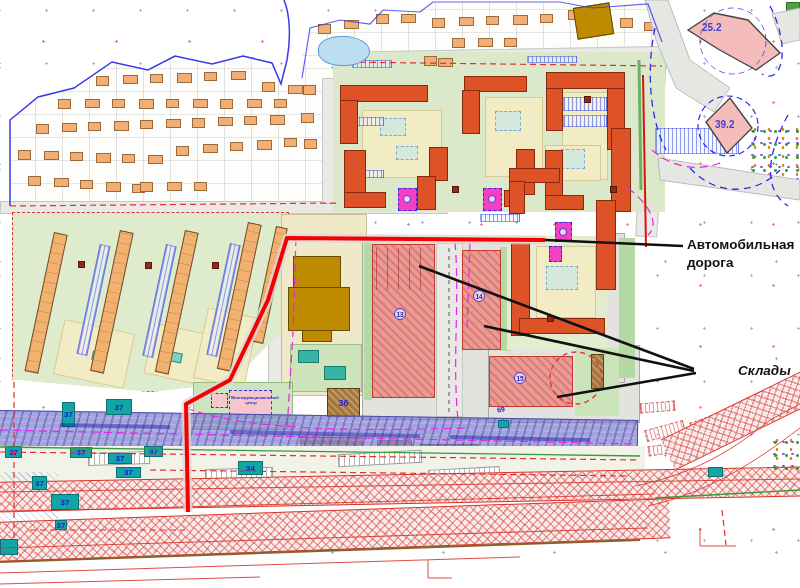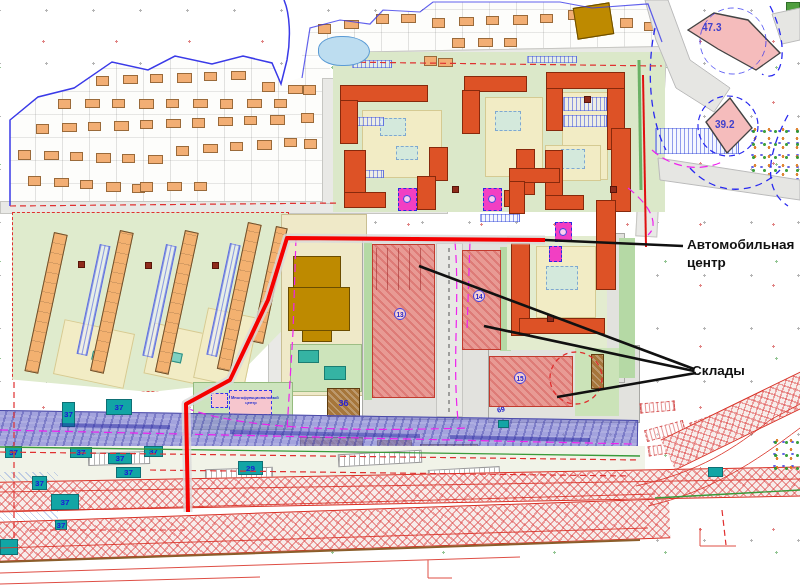--- a/index.html
+++ b/index.html
@@ -311,21 +311,21 @@
       <div class="teal" style="left: 5px; top: 446px; width: 17px; height: 12px;">37</div>
       <div class="teal" style="left: 62px; top: 402px; width: 13px; height: 25px;">37</div>
       <div class="teal" style="left: 106px; top: 399px; width: 26px; height: 16px;">37</div>
       <div class="teal" style="left: 70px; top: 447px; width: 22px; height: 11px;">37</div>
       <div class="teal" style="left: 108px; top: 453px; width: 24px; height: 11px;">37</div>
       <div class="teal" style="left: 144px; top: 446px; width: 19px; height: 11px;">37</div>
       <div class="teal" style="left: 116px; top: 467px; width: 25px; height: 11px;">37</div>
       <div class="teal" style="left: 32px; top: 476px; width: 15px; height: 14px;">37</div>
       <div class="teal" style="left: 51px; top: 494px; width: 28px; height: 16px;">37</div>
       <div class="teal" style="left: 55px; top: 520px; width: 12px; height: 10px;">37</div>
-      <div class="teal" style="left: 238px; top: 461px; width: 25px; height: 14px;">29</div>
+      <div class="teal" style="left: 238px; top: 461px; width: 25px; height: 14px;">34</div>
       <div class="teal" style="left: 498px; top: 420px; width: 11px; height: 8px;"></div>
       <div class="teal" style="left: 708px; top: 467px; width: 15px; height: 10px;"></div>
       <div class="teal" style="left: 0px; top: 539px; width: 18px; height: 16px;"></div>
     </div>
 
   <div class="dots" style="left:748px;top:125px;width:52px;height:58px;"></div>
   <div class="dots" style="left:770px;top:436px;width:30px;height:38px;"></div>
 
   <svg width="800" height="588" viewBox="0 0 800 588">
 
@@ -399,21 +399,21 @@
     <g stroke="#111" stroke-width="2.6" fill="none">
       <path d="M545,240 L683,246"></path>
       <path d="M419,266 L694,369"></path>
       <path d="M484,326 L694,371"></path>
       <path d="M557,397 L696,373"></path>
     </g>
   </svg>
 
   <div class="abs" style="left:318px;top:36px;width:52px;height:30px;background:#BDDDF0;border:1px solid #5B9BD5;border-radius:46% 54% 52% 48%;"></div>
 
-  <div class="lbl ann" style="left:687px;top:236px;width:108px;white-space:normal;">Автомобильная центр</div>
-  <div class="lbl ann" style="left:692px;top:362px;">Склады</div>
-  <div class="lbl zl" style="left:702px;top:22px;">47.3</div>
+  <div class="lbl ann" style="left:687px;top:236px;width:108px;white-space:normal;">Автомобильная дорога</div>
+  <div class="lbl ann" style="left:738px;top:362px;font-style:italic;">Склады</div>
+  <div class="lbl zl" style="left:702px;top:22px;">25.2</div>
   <div class="lbl zl" style="left:715px;top:119px;">39.2</div>
   <div class="circ" style="left:394px;top:308px;">13</div>
   <div class="circ" style="left:473px;top:290px;">14</div>
   <div class="circ" style="left:514px;top:372px;">15</div>
   <div class="lbl p69" style="left:497px;top:406px;">69</div>
 </div>
 
 </body></html>

